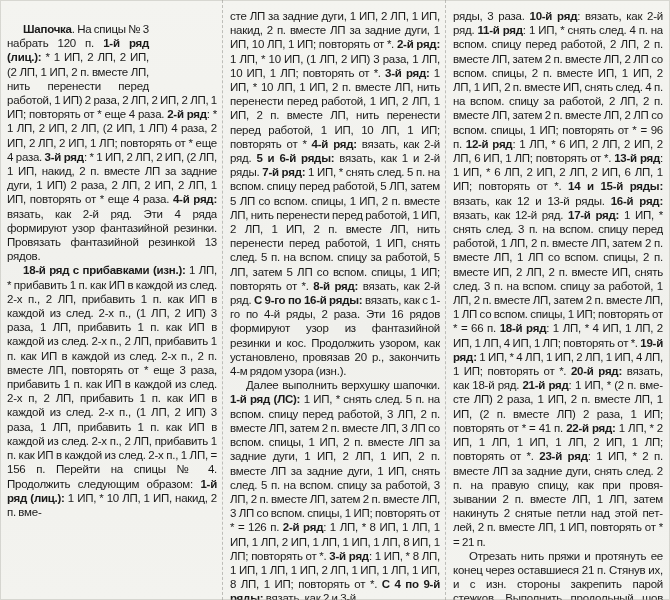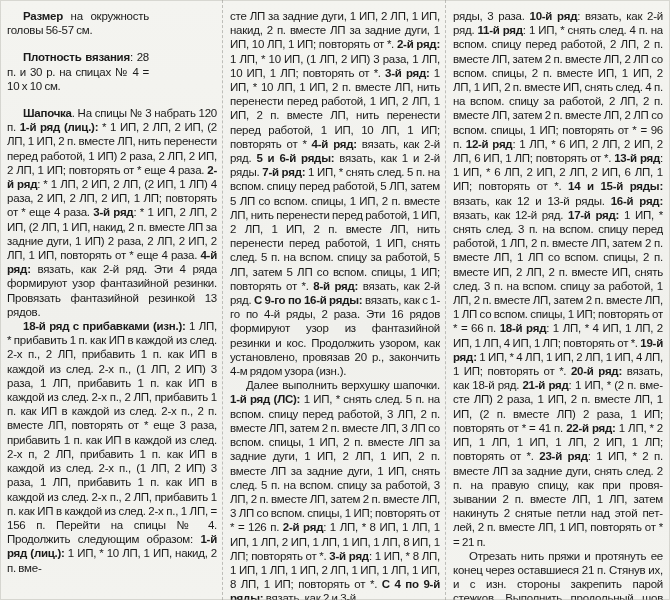--- a/index.html
+++ b/index.html
@@ -61,22 +61,20 @@
     pointer-events: none;
     box-shadow: inset 0 0 0 1px rgba(160,160,152,0.35);
   }
 </style>
 </head>
 <body>
 
 <div class="page">
   <div class="col">
     <span class="topcut"></span>
-  <p class="indent"><span class="b">Размер</span><span> на окруж­ность головы 56-57 см.</span></p>
-      <p class="indent gap"><span class="b">Плотность вязания</span><span>: 28 п. и 30 р. на спицах № 4 = 10 х 10 см.</span></p>
       <p class="indent gap"><span class="b">Шапочка</span><span>. На спицы № 3 набрать 120 п. </span><span class="b">1-й ряд (лиц.):</span><span> * 1 ИП, 2 ЛП, 2 ИП, (2 ЛП, 1 ИП, 2 п. вместе ЛП, нить перенести перед работой, 1 ИП) 2 раза, 2 ЛП, 2 ИП, 2 ЛП, 1 ИП; повто­рять от * еще 4 раза. </span><span class="b">2-й ряд</span><span>: * 1 ЛП, 2 ИП, 2 ЛП, (2 ИП, 1 ЛП) 4 раза, 2 ИП, 2 ЛП, 2 ИП, 1 ЛП; повторять от * еще 4 раза. </span><span class="b">3-й ряд</span><span>: * 1 ИП, 2 ЛП, 2 ИП, (2 ЛП, 1 ИП, накид, 2 п. вместе ЛП за задние дуги, 1 ИП) 2 раза, 2 ЛП, 2 ИП, 2 ЛП, 1 ИП, повторять от * еще 4 раза. </span><span class="b">4-й ряд:</span><span> вязать, как 2-й ряд. Эти 4 ряда формируют узор фантазий­ной резинки. Провязать фантазийной резинкой 13 рядов.</span></p>
       <p class="indent"><span class="b">18-й ряд с прибавками (изн.):</span><span> 1 ЛП, * прибавить 1 п. как ИП в каждой из след. 2-х п., 2 ЛП, прибавить 1 п. как ИП в каждой из след. 2-х п., (1 ЛП, 2 ИП) 3 раза, 1 ЛП, прибавить 1 п. как ИП в каждой из след. 2-х п., 2 ЛП, при­бавить 1 п. как ИП в каждой из след. 2-х п., 2 п. вместе ЛП, повторять от * еще 3 раза, прибавить 1 п. как ИП в каждой из след. 2-х п, 2 ЛП, при­бавить 1 п. как ИП в каждой из след. 2-х п., (1 ЛП, 2 ИП) 3 раза, 1 ЛП, при­бавить 1 п. как ИП в каждой из след. 2-х п., 2 ЛП, прибавить 1 п. как ИП в каждой из след. 2-х п., 1 ЛП, = 156 п. Перейти на спицы № 4. Продолжить следующим образом: </span><span class="b">1-й ряд (лиц.):</span><span> 1 ИП, * 10 ЛП, 1 ИП, накид, 2 п. вме-</span></p>
     </div>
   <div class="col">
       <p><span>сте ЛП за задние дуги, 1 ИП, 2 ЛП, 1 ИП, накид, 2 п. вместе ЛП за задние дуги, 1 ИП, 10 ЛП, 1 ИП; повторять от *. </span><span class="b">2-й ряд:</span><span> 1 ЛП, * 10 ИП, (1 ЛП, 2 ИП) 3 раза, 1 ЛП, 10 ИП, 1 ЛП; повторять от *. </span><span class="b">3-й ряд:</span><span> 1 ИП, * 10 ЛП, 1 ИП, 2 п. вместе ЛП, нить перенести перед работой, 1 ИП, 2 ЛП, 1 ИП, 2 п. вместе ЛП, нить перенести перед работой, 1 ИП, 10 ЛП, 1 ИП; повторять от * </span><span class="b">4-й ряд:</span><span> вязать, как 2-й ряд. </span><span class="b">5 и 6-й ряды:</span><span> вязать, как 1 и 2-й ряды. </span><span class="b">7-й ряд:</span><span> 1 ИП, * снять след. 5 п. на вспом. спицу перед работой, 5 ЛП, затем 5 ЛП со вспом. спицы, 1 ИП, 2 п. вместе ЛП, нить перенести перед работой, 1 ИП, 2 ЛП, 1 ИП, 2 п. вместе ЛП, нить перенести перед работой, 1 ИП, снять след. 5 п. на вспом. спицу за работой, 5 ЛП, затем 5 ЛП со вспом. спицы, 1 ИП; повторять от *. </span><span class="b">8-й ряд:</span><span> вязать, как 2-й ряд. </span><span class="b">С 9-го по 16-й ряды:</span><span> вязать, как с 1-го по 4-й ряды, 2 раза. Эти 16 рядов формируют узор из фантазийной резинки и кос. Про­должить узором, как установлено, провязав 20 р., закончить 4-м рядом узора (изн.).</span></p>
       <p class="indent"><span>Далее выполнить верхушку шапоч­ки. </span><span class="b">1-й ряд (ЛС):</span><span> 1 ИП, * снять след. 5 п. на вспом. спицу перед работой, 3 ЛП, 2 п. вместе ЛП, затем 2 п. вместе ЛП, 3 ЛП со вспом. спицы, 1 ИП, 2 п. вместе ЛП за задние дуги, 1 ИП, 2 ЛП, 1 ИП, 2 п. вместе ЛП за задние дуги, 1 ИП, снять след. 5 п. на вспом. спицу за работой, 3 ЛП, 2 п. вместе ЛП, затем 2 п. вместе ЛП, 3 ЛП со вспом. спицы, 1 ИП; повторять от * = 126 п. </span><span class="b">2-й ряд</span><span>: 1 ЛП, * 8 ИП, 1 ЛП, 1 ИП, 1 ЛП, 2 ИП, 1 ЛП, 1 ИП, 1 ЛП, 8 ИП, 1 ЛП; повторять от *. </span><span class="b">3-й ряд</span><span>: 1 ИП, * 8 ЛП, 1 ИП, 1 ЛП, 1 ИП, 2 ЛП, 1 ИП, 1 ЛП, 1 ИП, 8 ЛП, 1 ИП; повторять от *. </span><span class="b">С 4 по 9-й ряды:</span><span> вязать, как 2 и 3-й</span></p>
     </div>
   <div class="col">
       <p><span>ряды, 3 раза. </span><span class="b">10-й ряд</span><span>: вязать, как 2-й ряд. </span><span class="b">11-й ряд</span><span>: 1 ИП, * снять след. 4 п. на вспом. спицу перед работой, 2 ЛП, 2 п. вместе ЛП, затем 2 п. вместе ЛП, 2 ЛП со вспом. спицы, 2 п. вместе ИП, 1 ИП, 2 ЛП, 1 ИП, 2 п. вместе ИП, снять след. 4 п. на вспом. спицу за работой, 2 ЛП, 2 п. вместе ЛП, затем 2 п. вместе ЛП, 2 ЛП со вспом. спицы, 1 ИП; повторять от * = 96 п. </span><span class="b">12-й ряд</span><span>: 1 ЛП, * 6 ИП, 2 ЛП, 2 ИП, 2 ЛП, 6 ИП, 1 ЛП; повторять от *. </span><span class="b">13-й ряд</span><span>: 1 ИП, * 6 ЛП, 2 ИП, 2 ЛП, 2 ИП, 6 ЛП, 1 ИП; повторять от *. </span><span class="b">14 и 15-й ряды:</span><span> вязать, как 12 и 13-й ряды. </span><span class="b">16-й ряд:</span><span> вязать, как 12-й ряд. </span><span class="b">17-й ряд:</span><span> 1 ИП, * снять след. 3 п. на вспом. спицу перед работой, 1 ЛП, 2 п. вместе ЛП, затем 2 п. вместе ЛП, 1 ЛП со вспом. спицы, 2 п. вместе ИП, 2 ЛП, 2 п. вместе ИП, снять след. 3 п. на вспом. спицу за работой, 1 ЛП, 2 п. вместе ЛП, затем 2 п. вместе ЛП, 1 ЛП со вспом. спицы, 1 ИП; повторять от * = 66 п. </span><span class="b">18-й ряд</span><span>: 1 ЛП, * 4 ИП, 1 ЛП, 2 ИП, 1 ЛП, 4 ИП, 1 ЛП; повторять от *. </span><span class="b">19-й ряд:</span><span> 1 ИП, * 4 ЛП, 1 ИП, 2 ЛП, 1 ИП, 4 ЛП, 1 ИП; повторять от *. </span><span class="b">20-й ряд:</span><span> вязать, как 18-й ряд. </span><span class="b">21-й ряд</span><span>: 1 ИП, * (2 п. вме­сте ЛП) 2 раза, 1 ИП, 2 п. вместе ЛП, 1 ИП, (2 п. вместе ЛП) 2 раза, 1 ИП; повторять от * = 41 п. </span><span class="b">22-й ряд:</span><span> 1 ЛП, * 2 ИП, 1 ЛП, 1 ИП, 1 ЛП, 2 ИП, 1 ЛП; повторять от *. </span><span class="b">23-й ряд</span><span>: 1 ИП, * 2 п. вместе ЛП за задние дуги, снять след. 2 п. на правую спицу, как при провя­зывании 2 п. вместе ЛП, 1 ЛП, затем накинуть 2 снятые петли над этой пет­лей, 2 п. вместе ЛП, 1 ИП, повторять от * = 21 п.</span></p>
       <p class="indent"><span>Отрезать нить пряжи и протянуть ее конец через оставшиеся 21 п. Стянув их, и с изн. стороны закрепить парой стежков. Выполнить продольный шов шапочки.</span></p>

